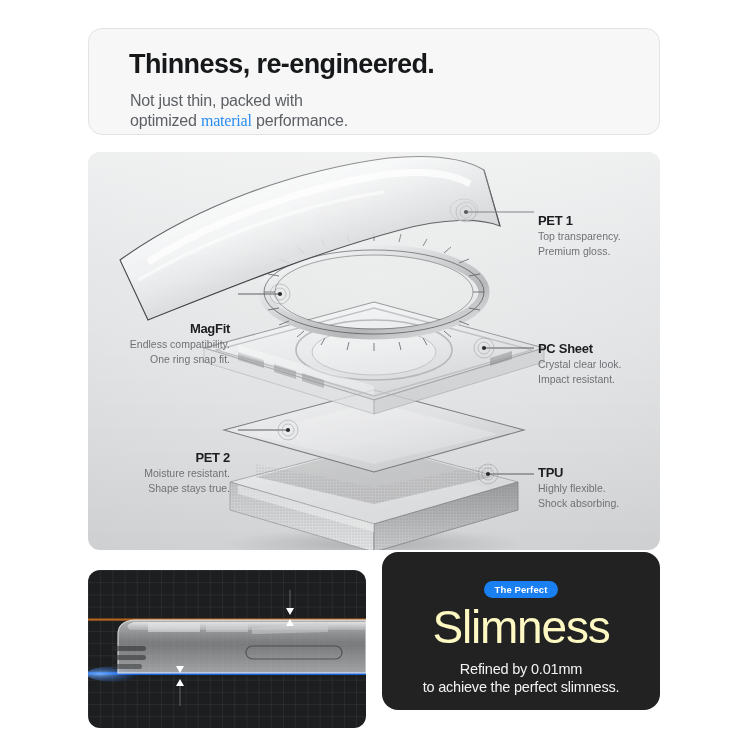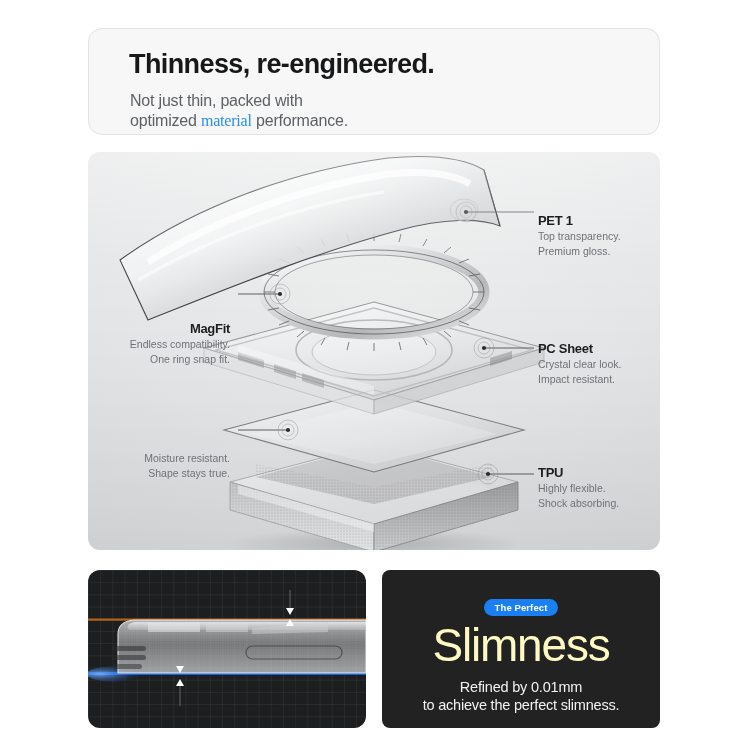--- a/index.html
+++ b/index.html
@@ -57,22 +57,22 @@
   #panel-xray .grid{
     position:absolute; inset:0;
     background-image:
       linear-gradient(to right, rgba(255,255,255,.055) 1px, transparent 1px),
       linear-gradient(to bottom, rgba(255,255,255,.055) 1px, transparent 1px);
     background-size:12.2px 12.2px;
   }
   #panel-xray svg{ position:absolute; left:0; top:0; }
 
   #panel-slim{
-    position:absolute; left:382px; top:570px; width:278px; height:158px;
-    border-radius:8px; background:#222222; overflow:hidden;
+    position:absolute; left:382px; top:552px; width:278px; height:158px;
+    border-radius:16px; background:#222222; overflow:hidden;
     display:flex; flex-direction:column; align-items:center;
   }
   #badge{
     margin-top:29px; background:#1a7ff0; color:#fff; border-radius:9px;
     font-size:9.5px; font-weight:bold; padding:2.5px 11px 3.5px; letter-spacing:.1px;
   }
   #slim-title{
     color:#fef9c3; font-size:46px; font-weight:300; letter-spacing:-1.2px;
     line-height:50px; margin-top:4px;
   }
@@ -280,20 +280,21 @@
   <div class="d">One ring snap fit.</div>
 </div>
 
 <div class="lbl right" style="left:538px; top:341px;">
   <div class="t">PC Sheet</div>
   <div class="d">Crystal clear look.</div>
   <div class="d">Impact resistant.</div>
 </div>
 
 <div class="lbl left" style="right:520px; top:414px; width:190px;">
+  <div class="t">PET 2</div>
   <div class="d">Moisture resistant.</div>
   <div class="d">Shape stays true.</div>
 </div>
 
 <div class="lbl right" style="left:538px; top:465px;">
   <div class="t">TPU</div>
   <div class="d">Highly flexible.</div>
   <div class="d">Shock absorbing.</div>
 </div>
 

